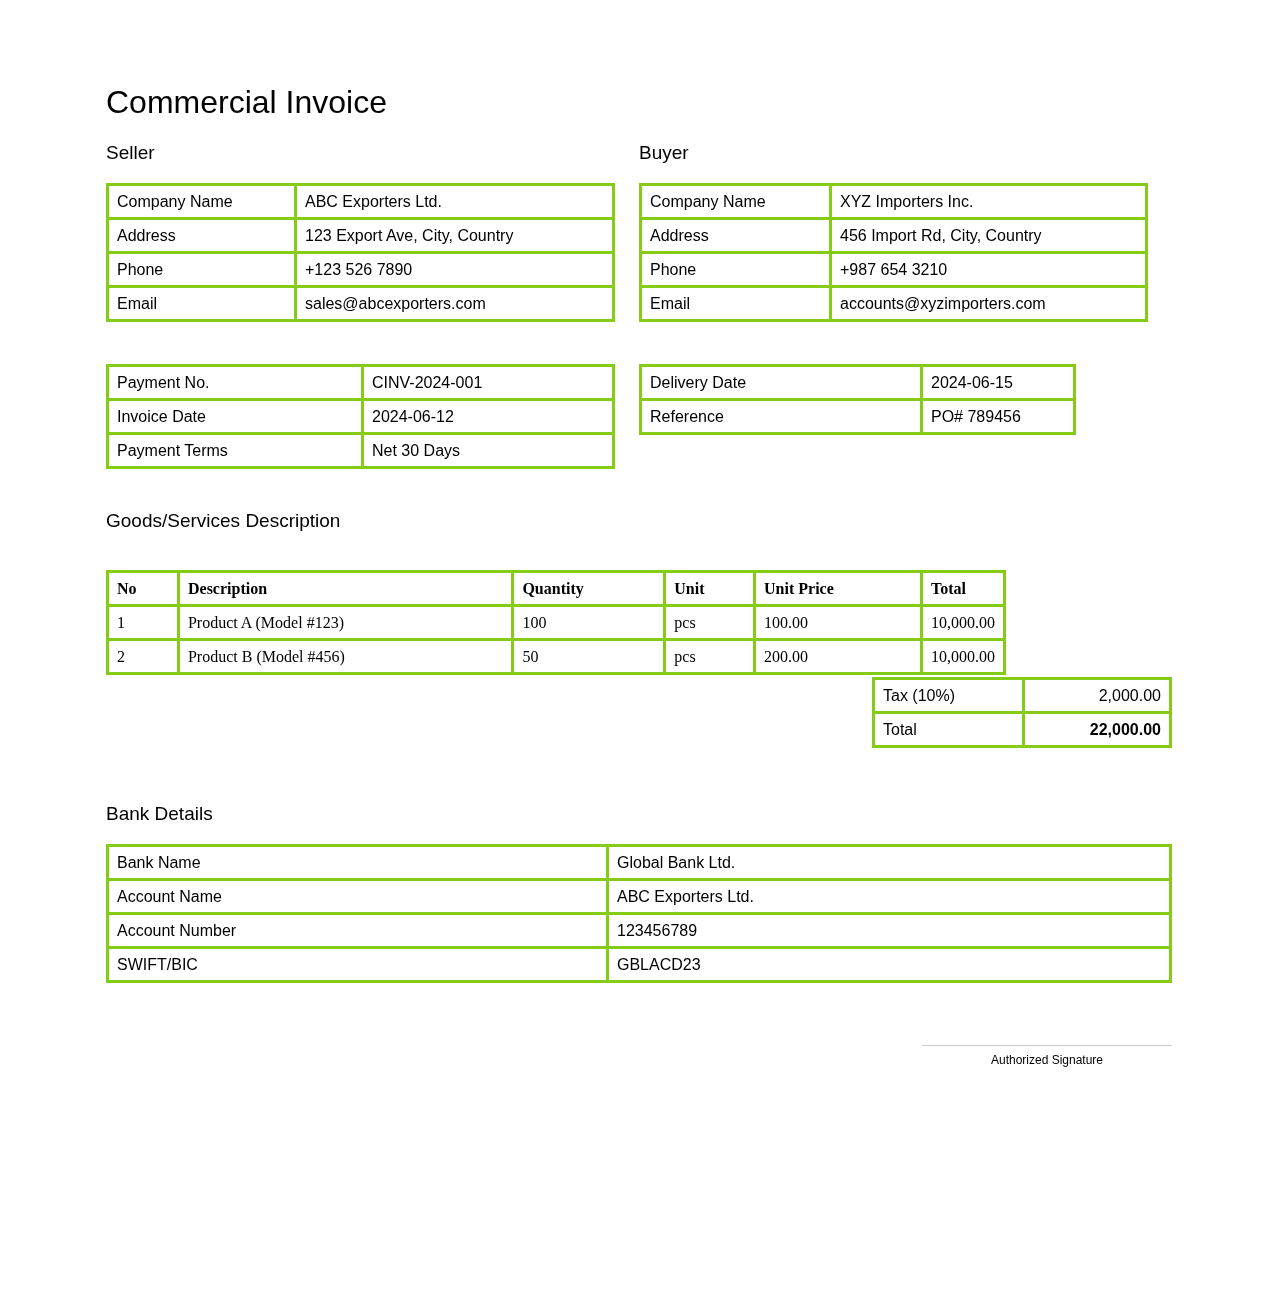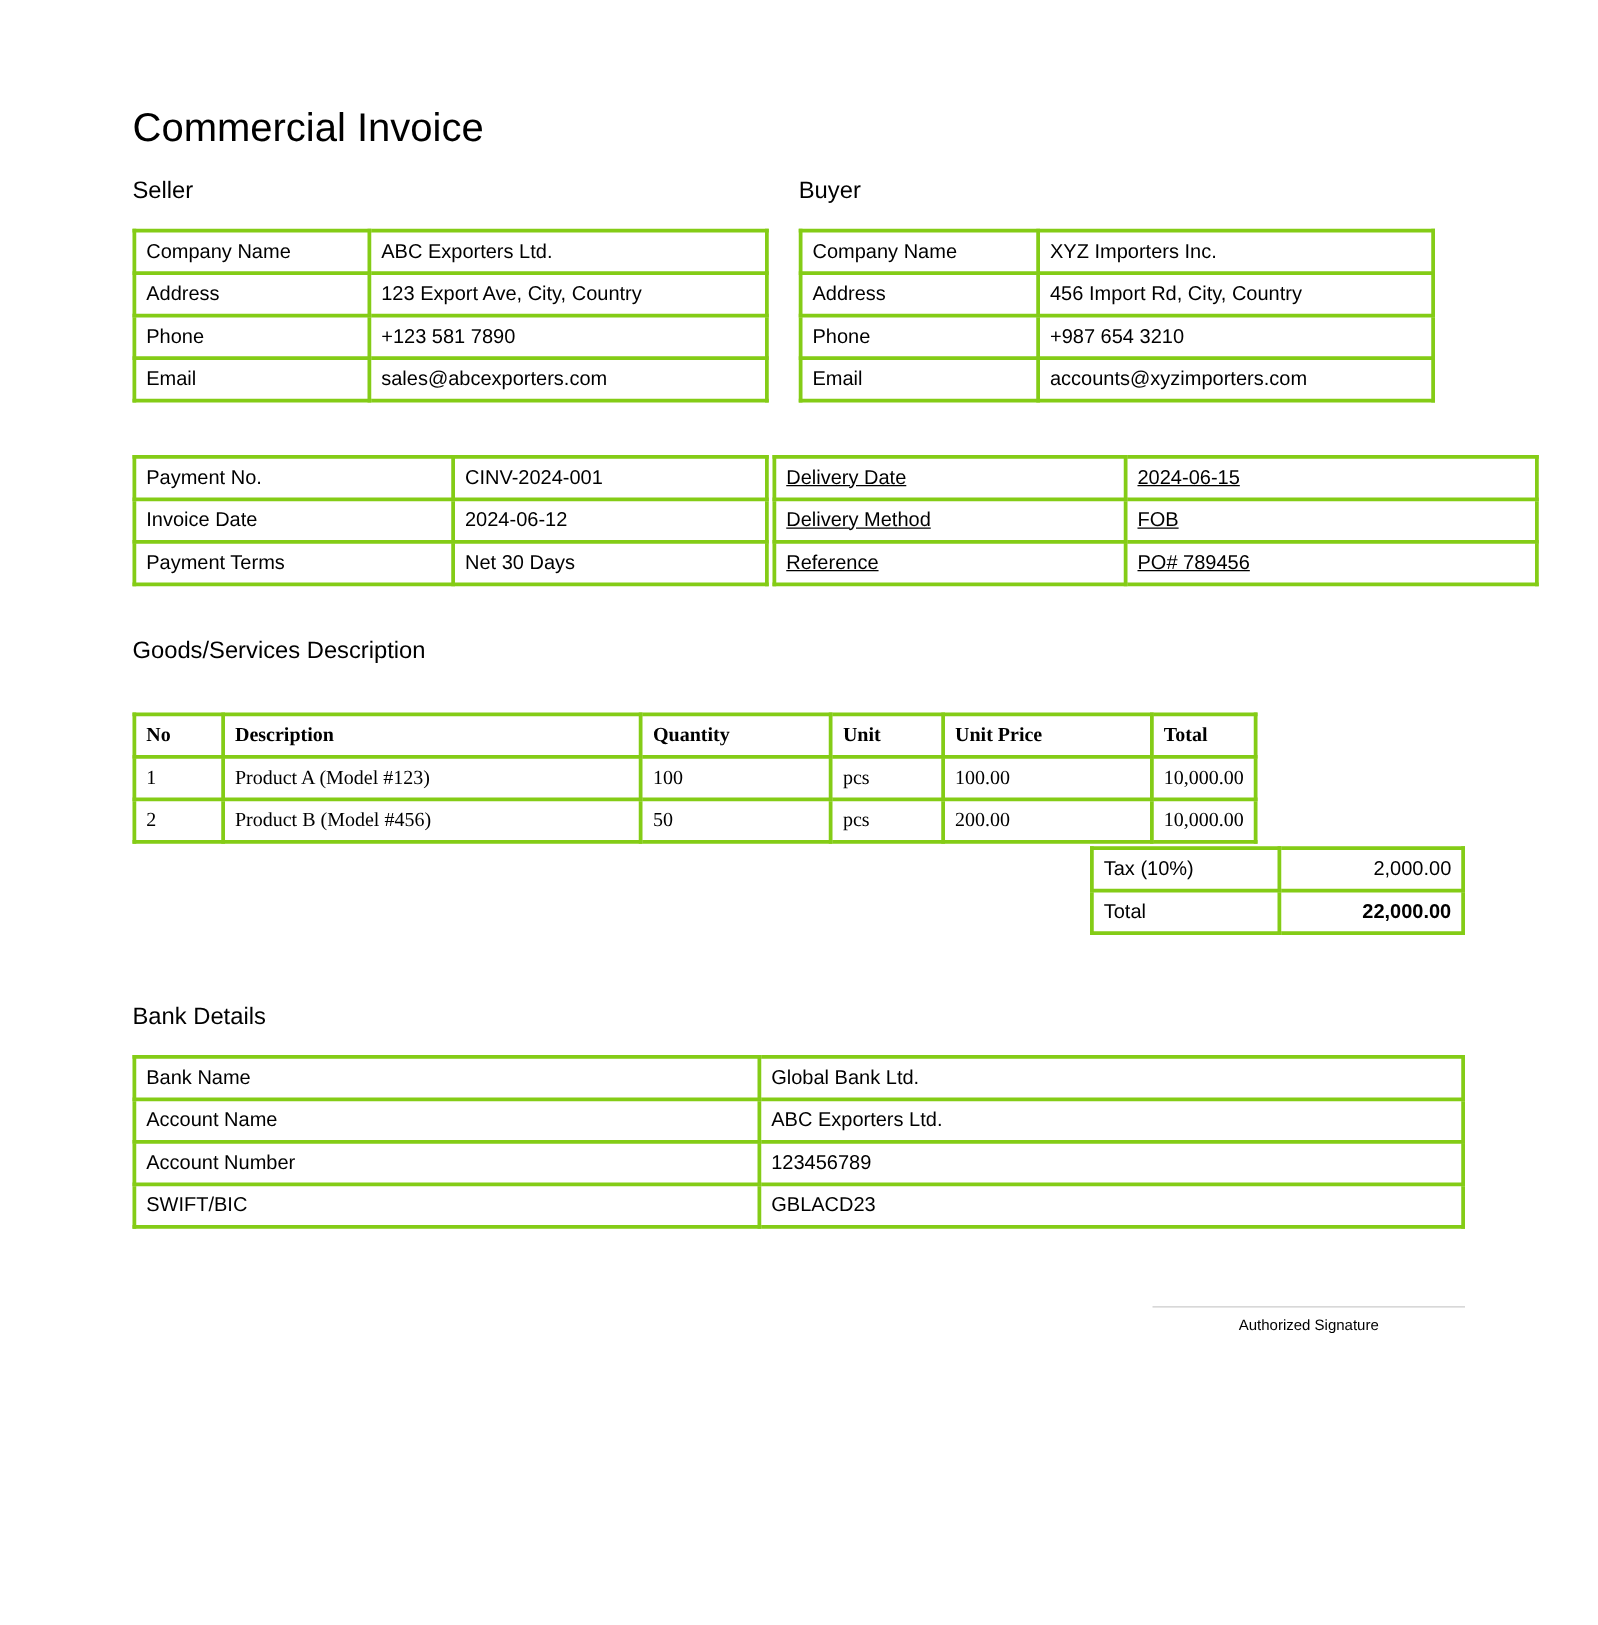--- a/index.html
+++ b/index.html
@@ -54,21 +54,21 @@
       <tr>
         <td>Company Name</td>
         <td>ABC Exporters Ltd.</td>
       </tr>
   <tr>
         <td>Address</td>
         <td>123 Export Ave, City, Country</td>
       </tr>
   <tr>
         <td>Phone</td>
-        <td>+123 581 7890</td>
+        <td>+123 526 7890</td>
       </tr>
   <tr>
         <td>Email</td>
         <td>sales@abcexporters.com</td>
       </tr>
 </tbody>
   </table>
 
 <h2 style="left:639px; top:142px;">Buyer</h2>
 <table style="left:639px; top:183px; width:509px;">
@@ -110,33 +110,29 @@
         <td>Invoice Date</td>
         <td>2024-06-12</td>
       </tr>
   <tr>
         <td>Payment Terms</td>
         <td>Net 30 Days</td>
       </tr>
 </tbody>
   </table>
 
-<table style="left:618px; top:364px; width:613px;text-decoration:underline;">
+<table style="left:639px; top:364px; width:437px;">
   <colgroup>
       <col style="width:281px">
       <col>
     </colgroup>
   <tbody>
       <tr>
         <td>Delivery Date</td>
         <td>2024-06-15</td>
-      </tr>
-  <tr>
-        <td>Delivery Method</td>
-        <td>FOB</td>
       </tr>
   <tr>
         <td>Reference</td>
         <td>PO# 789456</td>
       </tr>
 </tbody>
   </table>
 
 <h2 style="left:106px; top:510px;">Goods/Services Description</h2>
 <table style="left:106px; top:570px; width:900px;font-family:Liberation Serif, serif;">

